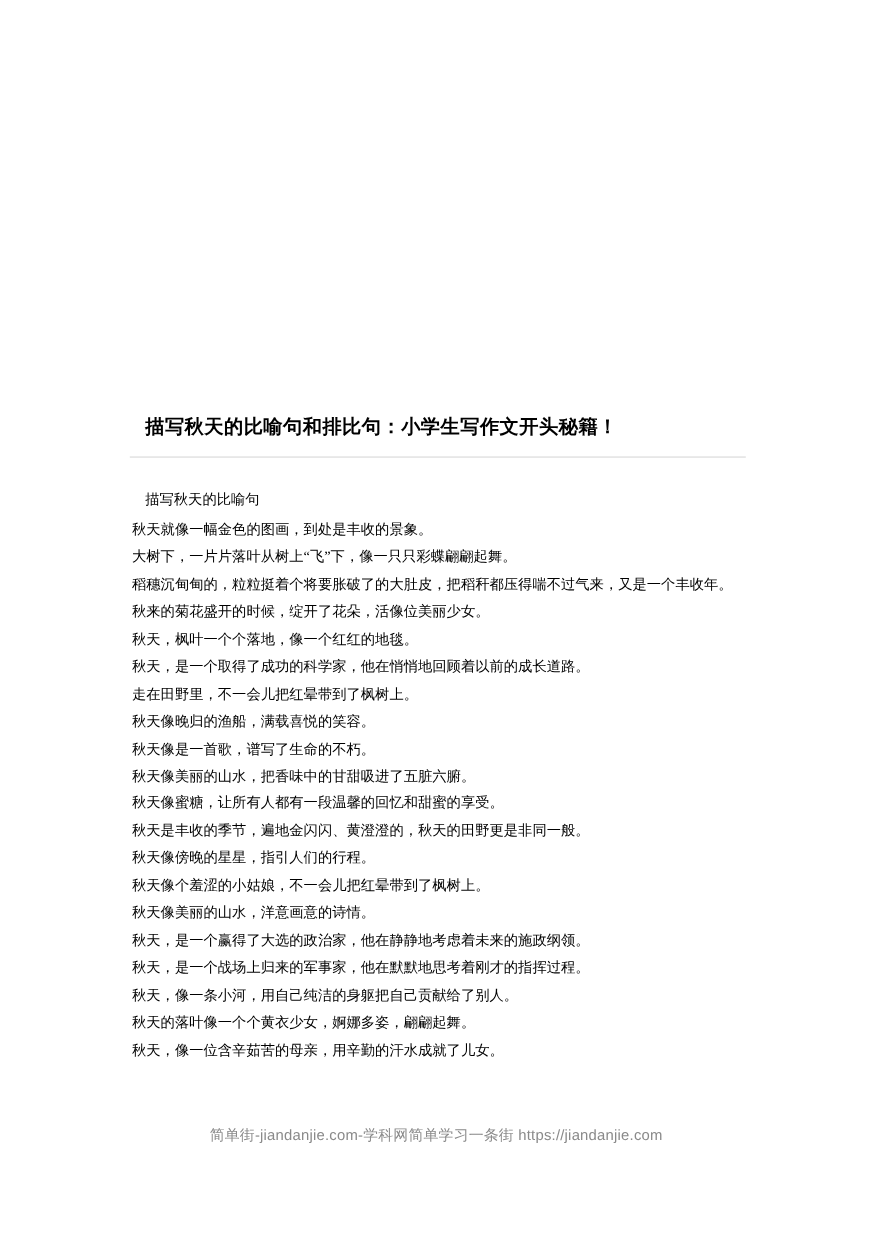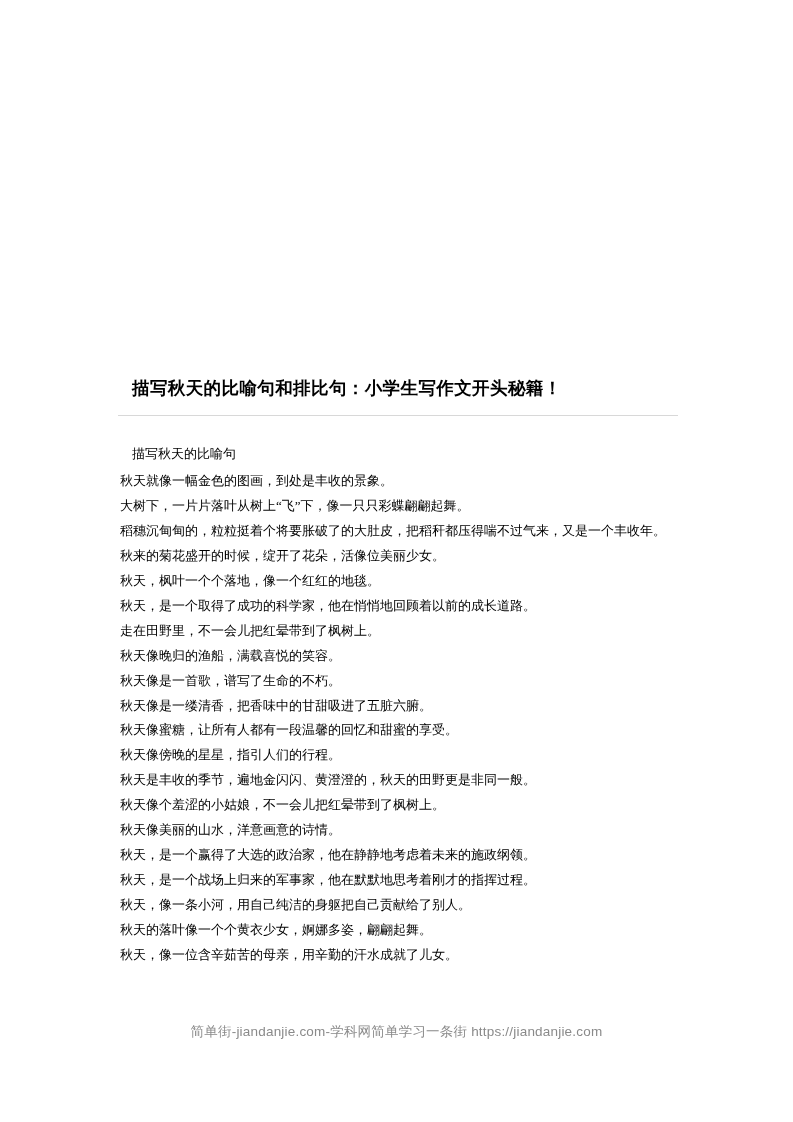--- a/index.html
+++ b/index.html
@@ -83,24 +83,24 @@
     <div>
       <p class="para">秋天就像一幅金色的图画，到处是丰收的景象。</p>
       <p class="para">大树下，一片片落叶从树上“飞”下，像一只只彩蝶翩翩起舞。</p>
       <p class="para">稻穗沉甸甸的，粒粒挺着个将要胀破了的大肚皮，把稻秆都压得喘不过气来，又是一个丰收年。</p>
       <p class="para">秋来的菊花盛开的时候，绽开了花朵，活像位美丽少女。</p>
       <p class="para">秋天，枫叶一个个落地，像一个红红的地毯。</p>
       <p class="para">秋天，是一个取得了成功的科学家，他在悄悄地回顾着以前的成长道路。</p>
       <p class="para">走在田野里，不一会儿把红晕带到了枫树上。</p>
       <p class="para">秋天像晚归的渔船，满载喜悦的笑容。</p>
       <p class="para">秋天像是一首歌，谱写了生命的不朽。</p>
-      <p class="para">秋天像是一缕清香，把香味中的甘甜吸进了五脏六腑。</p>
+      <p class="para">秋天像美丽的山水，把香味中的甘甜吸进了五脏六腑。</p>
       <p class="para">秋天像蜜糖，让所有人都有一段温馨的回忆和甜蜜的享受。</p>
+      <p class="para">秋天是丰收的季节，遍地金闪闪、黄澄澄的，秋天的田野更是非同一般。</p>
       <p class="para">秋天像傍晚的星星，指引人们的行程。</p>
-      <p class="para">秋天是丰收的季节，遍地金闪闪、黄澄澄的，秋天的田野更是非同一般。</p>
       <p class="para">秋天像个羞涩的小姑娘，不一会儿把红晕带到了枫树上。</p>
       <p class="para">秋天像美丽的山水，洋意画意的诗情。</p>
       <p class="para">秋天，是一个赢得了大选的政治家，他在静静地考虑着未来的施政纲领。</p>
       <p class="para">秋天，是一个战场上归来的军事家，他在默默地思考着刚才的指挥过程。</p>
       <p class="para">秋天，像一条小河，用自己纯洁的身躯把自己贡献给了别人。</p>
       <p class="para">秋天的落叶像一个个黄衣少女，婀娜多姿，翩翩起舞。</p>
       <p class="para">秋天，像一位含辛茹苦的母亲，用辛勤的汗水成就了儿女。</p>
     </div>
   </div>
 

